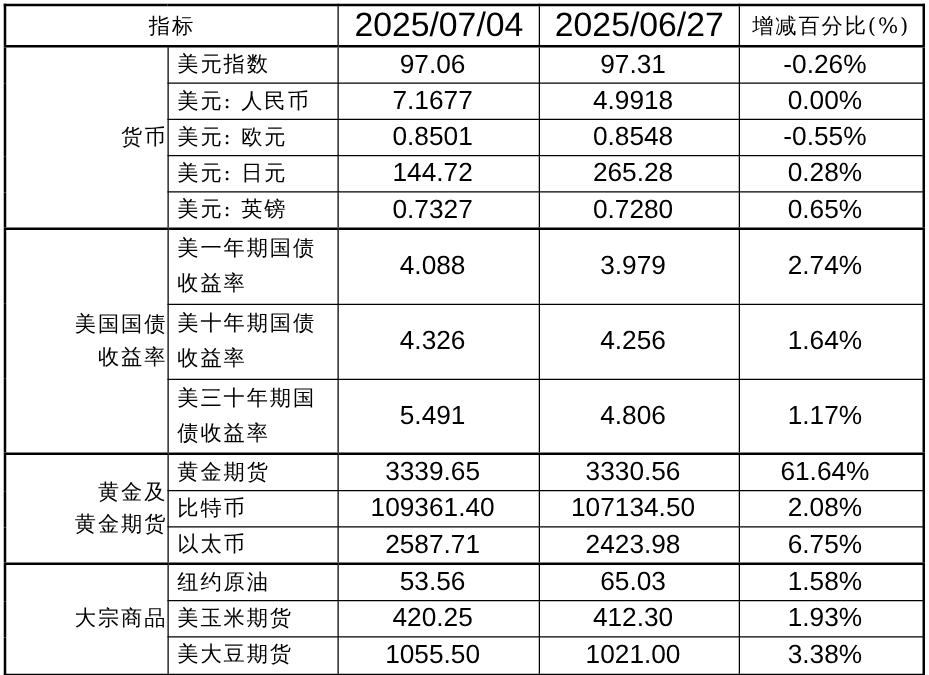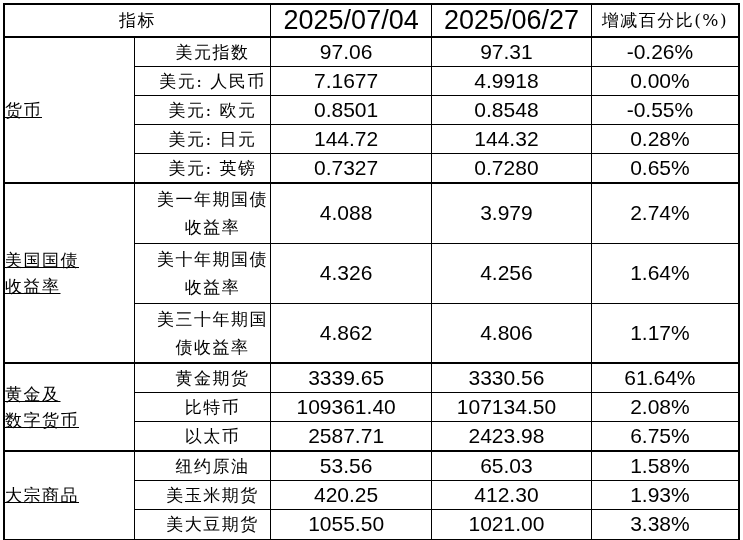--- a/index.html
+++ b/index.html
@@ -52,28 +52,27 @@
   }
   .date-head {
     font-family: "Liberation Sans", sans-serif;
     font-size: 27px;
     font-weight: normal;
     text-align: center;
     white-space: nowrap;
   }
   th.cjk { font-weight: normal; }
   td.group {
-    text-align: left;
+    text-align: right;
     white-space: pre-line;
     line-height: 1.55;
-    text-decoration: underline;
   }
   td.name {
-    text-align: center;
-    padding-left: 20px;
+    text-align: left;
+    padding-left: 7px;
     white-space: pre-line;
     line-height: 1.65;
   }
 </style>
 </head>
 <body>
 
 <table class="indicator-table">
   <colgroup>
     <col class="c-group">
@@ -106,21 +105,21 @@
       </tr>
       <tr>
         <td class="cjk name">美元: 欧元</td>
         <td class="num">0.8501</td>
         <td class="num">0.8548</td>
         <td class="num">-0.55%</td>
       </tr>
       <tr>
         <td class="cjk name">美元: 日元</td>
         <td class="num">144.72</td>
-        <td class="num">144.32</td>
+        <td class="num">265.28</td>
         <td class="num">0.28%</td>
       </tr>
       <tr>
         <td class="cjk name">美元: 英镑</td>
         <td class="num">0.7327</td>
         <td class="num">0.7280</td>
         <td class="num">0.65%</td>
       </tr>
       <tr class="group-start tall">
         <td rowspan="3" class="cjk group">美国国债
@@ -134,27 +133,27 @@
       <tr class="tall">
         <td class="cjk name">美十年期国债
 收益率</td>
         <td class="num">4.326</td>
         <td class="num">4.256</td>
         <td class="num">1.64%</td>
       </tr>
       <tr class="tall">
         <td class="cjk name">美三十年期国
 债收益率</td>
-        <td class="num">4.862</td>
+        <td class="num">5.491</td>
         <td class="num">4.806</td>
         <td class="num">1.17%</td>
       </tr>
       <tr class="group-start">
         <td rowspan="3" class="cjk group">黄金及
-数字货币</td>
+黄金期货</td>
         <td class="cjk name">黄金期货</td>
         <td class="num">3339.65</td>
         <td class="num">3330.56</td>
         <td class="num">61.64%</td>
       </tr>
       <tr>
         <td class="cjk name">比特币</td>
         <td class="num">109361.40</td>
         <td class="num">107134.50</td>
         <td class="num">2.08%</td>

